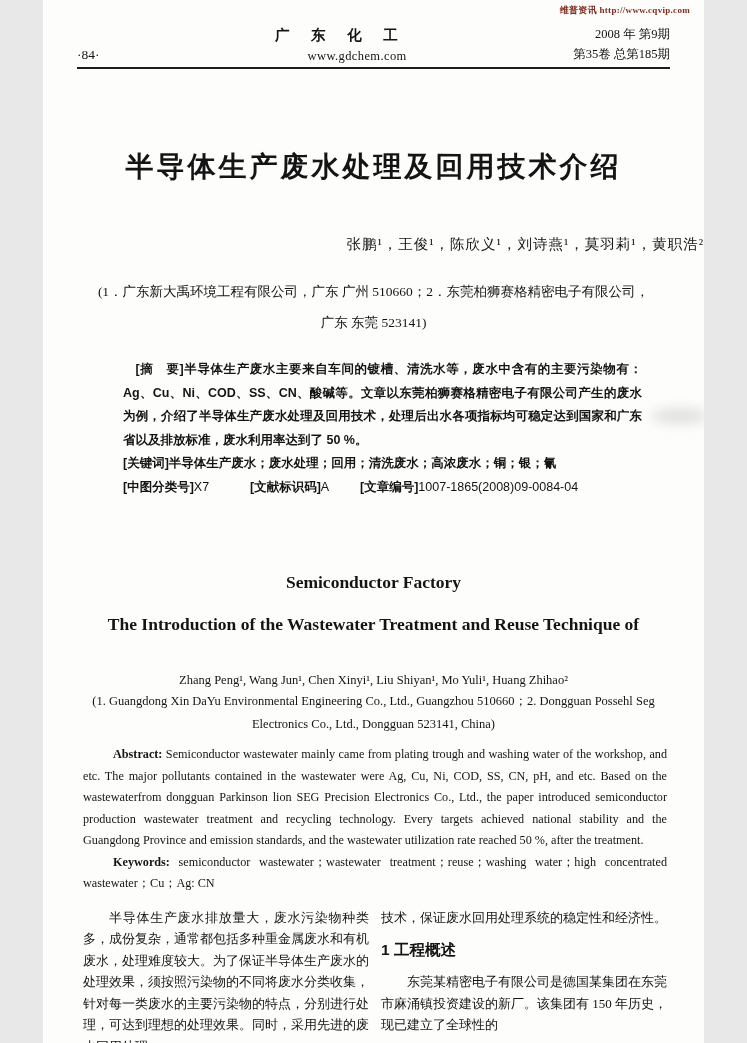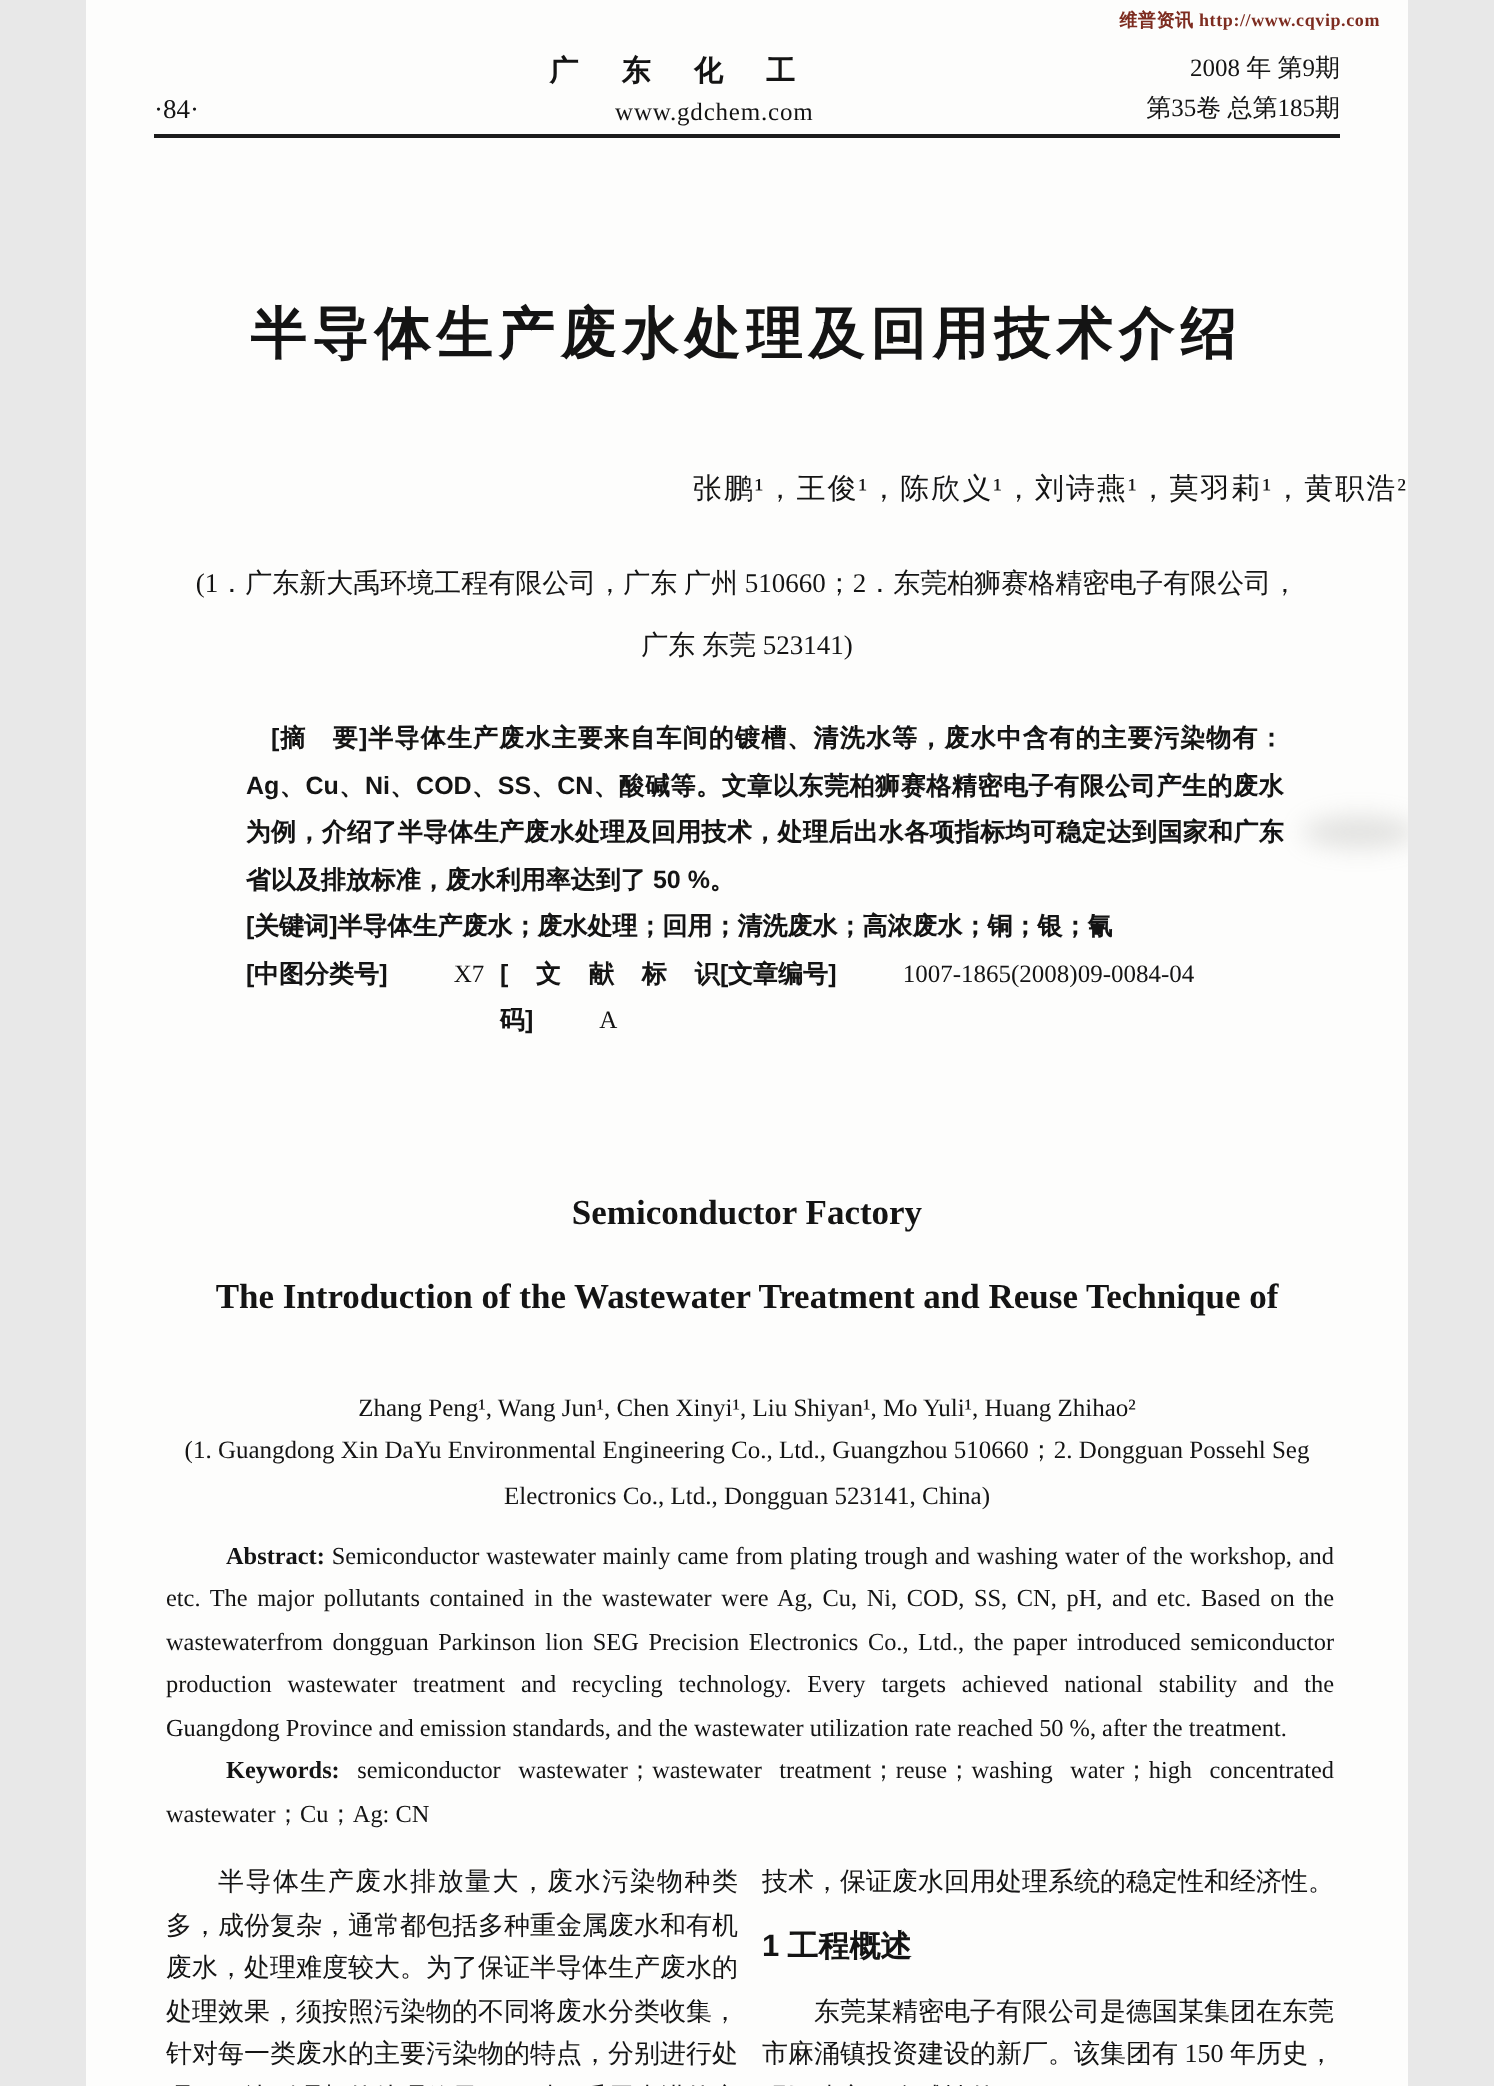--- a/index.html
+++ b/index.html
@@ -46,21 +46,21 @@
     font-family:"Liberation Sans","DejaVu Sans",sans-serif;
     font-weight:600;
     font-size:12.5px;line-height:23.5px;
     text-align:justify;
   }
   .abstract-cn p{margin:0;}
   .abs-indent{text-indent:1em;}
   .clc-row{display:flex;margin-top:0;}
   .clc-f1{width:127px;flex:0 0 127px;}
   .clc-f2{width:110px;flex:0 0 110px;}
-  .clc-row .val{font-family:Liberation Serif, serif;font-weight:normal;padding-left:33px;}
+  .clc-row .val{font-family:Liberation Sans, sans-serif;font-weight:normal;}
   
   .title-en{
     margin:62px 30px 0 30px;text-align:center;
     font-weight:bold;font-size:17.5px;line-height:42px;
   }
   .authors-en{margin-top:28px;text-align:center;font-size:12.5px;}
   .affil-en{margin-top:2px;text-align:center;font-size:12.5px;line-height:23px;}
   .abstract-en{
     margin:8px 37px 0 40px;
     font-size:12.2px;line-height:21.5px;text-align:justify;

